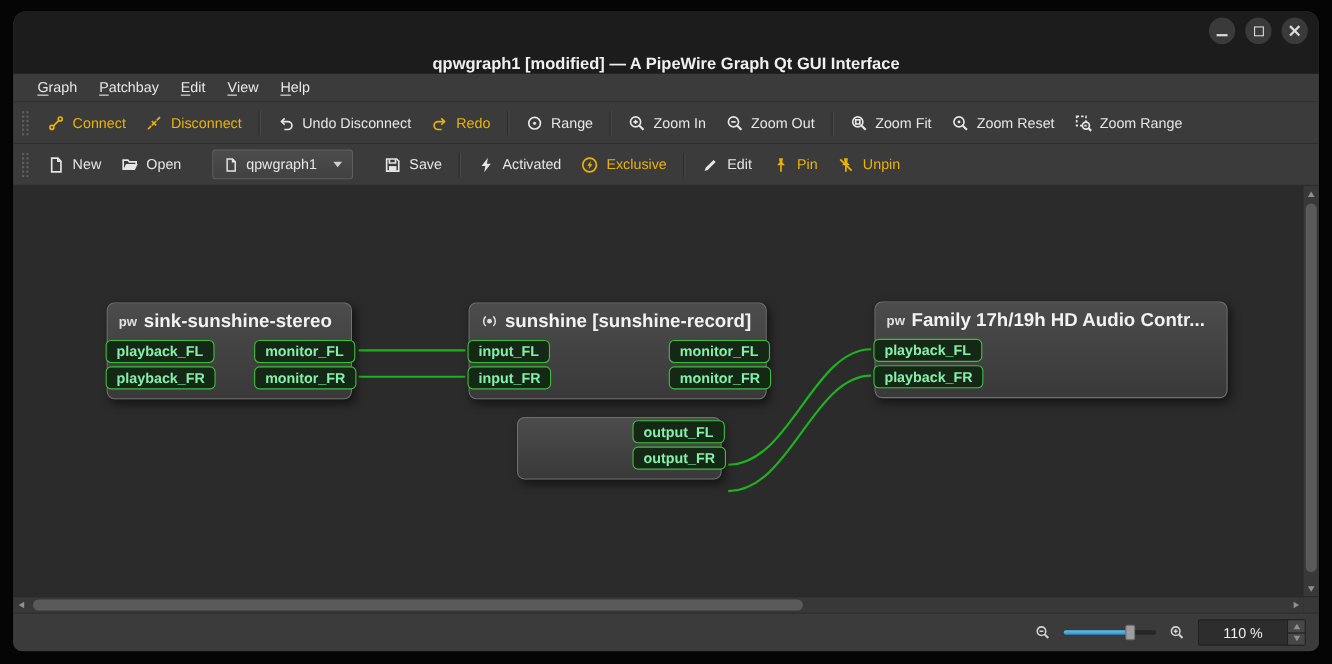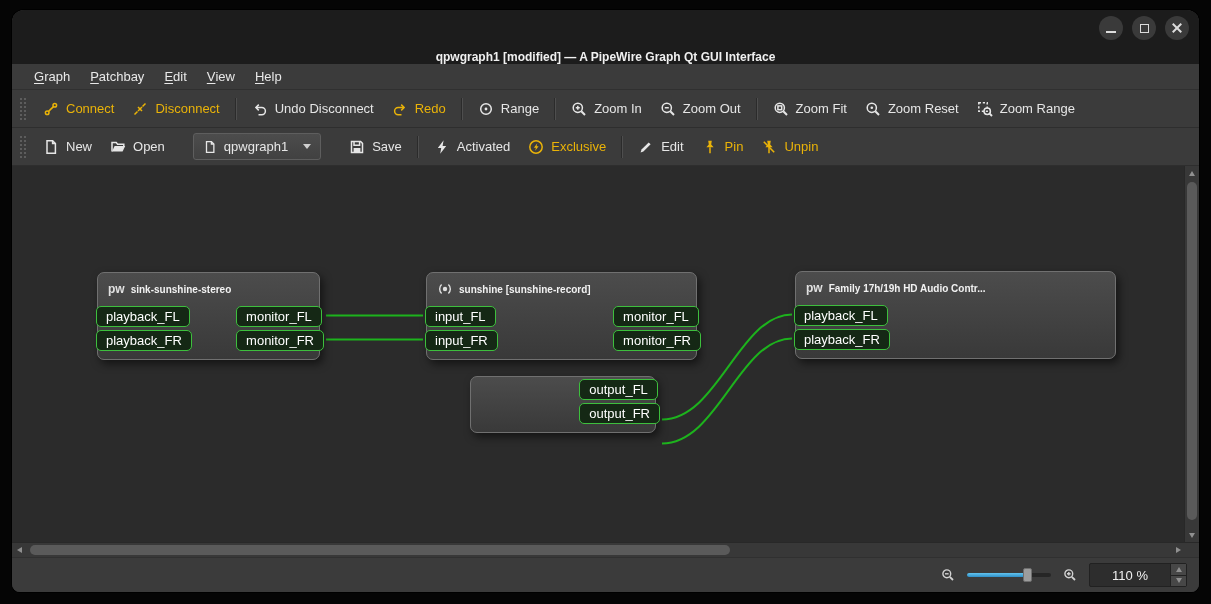--- a/index.html
+++ b/index.html
@@ -8,21 +8,21 @@
     font-family: "Liberation Sans", "DejaVu Sans", sans-serif;
   }
   .window {
     position: absolute; left: 12px; top: 10px; width: 1187px; height: 582px;
     background: #3b3b3b; border-radius: 12px 12px 8px 8px; overflow: hidden;
     display: flex; flex-direction: column; box-shadow: 0 0 0 1px #000;
   }
   
   .titlebar { flex: 0 0 37px; background: #1c1c1c; position: relative;
     display: flex; align-items: center; justify-content: center; }
-  .window-title { color: #f0f0f0; font-size: 12px; font-weight: bold; margin-top: 40px; }
+  .window-title { color: #f0f0f0; font-size: 15px; font-weight: bold; margin-top: 40px; }
   .win-controls { position: absolute; right: 10px; top: 6px; display: flex; gap: 9px; }
   .win-btn { width: 24px; height: 24px; border-radius: 50%; background: #3a3a3a;
     border: none; display: flex; align-items: center; justify-content: center; padding: 0; }
   .glyph-min { width: 10px; height: 2px; background: #dcdcdc; margin-top: 8px; }
   .glyph-max { width: 9px; height: 9px; border: 1.5px solid #dcdcdc; }
   .glyph-close { position: relative; width: 12px; height: 12px; }
   .glyph-close::before, .glyph-close::after { content: ""; position: absolute; left: 5px; top: 0;
     width: 2px; height: 12px; background: #dcdcdc; }
   .glyph-close::before { transform: rotate(45deg); }
   .glyph-close::after  { transform: rotate(-45deg); }
@@ -69,29 +69,29 @@
   .scroll-btn { width: 14px; height: 14px; background: none; border: none;
     display: flex; align-items: center; justify-content: center; padding: 0; }
   .tri-up    { width:0;height:0;border-left:3.5px solid transparent;border-right:3.5px solid transparent;border-bottom:5px solid #909090; }
   .tri-down  { width:0;height:0;border-left:3.5px solid transparent;border-right:3.5px solid transparent;border-top:5px solid #909090; }
   .tri-left  { width:0;height:0;border-top:3.5px solid transparent;border-bottom:3.5px solid transparent;border-right:5px solid #909090; }
   .tri-right { width:0;height:0;border-top:3.5px solid transparent;border-bottom:3.5px solid transparent;border-left:5px solid #909090; }
   
   .node { position: absolute; background: linear-gradient(#4c4c4c, #393939);
     border: 1px solid #707070; border-radius: 7px; box-shadow: 3px 4px 9px rgba(0,0,0,.55); }
   .node-header { display: flex; align-items: center; gap: 6px; padding: 7px 10px 6px; height: 31px; text-align: right; }
-  .node-title { color: #f2f2f2; font-weight: bold; font-size: 10px; white-space: nowrap; overflow: hidden; }
+  .node-title { color: #f2f2f2; font-weight: bold; font-size: 17px; white-space: nowrap; overflow: hidden; }
   .pw-glyph { color: #ececec; font-weight: bold; font-size: 12px; line-height: 1; }
   .node-icon { display: flex; align-items: center; color: #e0e0e0; }
   .node-ports { display: flex; justify-content: space-between; padding: 2px 0 8px; }
   .node-ports.only-right { justify-content: flex-end; }
   .pcol { display: flex; flex-direction: column; gap: 3px; align-items: flex-start; }
   .pcol.right { }
   .port { height: 21px; line-height: 19px; padding: 0 9px; font-size: 13px; white-space: nowrap;
-    color: #ffffff; background: #152815; border: 1px solid #3dbf3d; border-radius: 5px; }
+    color: #86efac; background: #152815; border: 1px solid #3dbf3d; border-radius: 5px; font-weight: bold; }
   .pcol.left .port { margin-left: -2px; }
   .pcol.right .port { margin-right: -5px; }
   
   .statusbar { flex: 0 0 35px; background: #3b3b3b; border-top: 1px solid #303030;
     display: flex; align-items: center; justify-content: flex-end; gap: 12px; padding: 0 12px; }
   .slider { position: relative; width: 84px; height: 16px; }
   .slider-track { position: absolute; left: 0; right: 0; top: 6px; height: 4px; background: #262626; border-radius: 2px; }
   .slider-fill { position: absolute; left: 0; top: 6px; width: 60px; height: 4px;
     background: linear-gradient(#63c4ef, #2f8fc7); border-radius: 2px; }
   .slider-handle { position: absolute; left: 56px; top: 1px; width: 9px; height: 14px;

